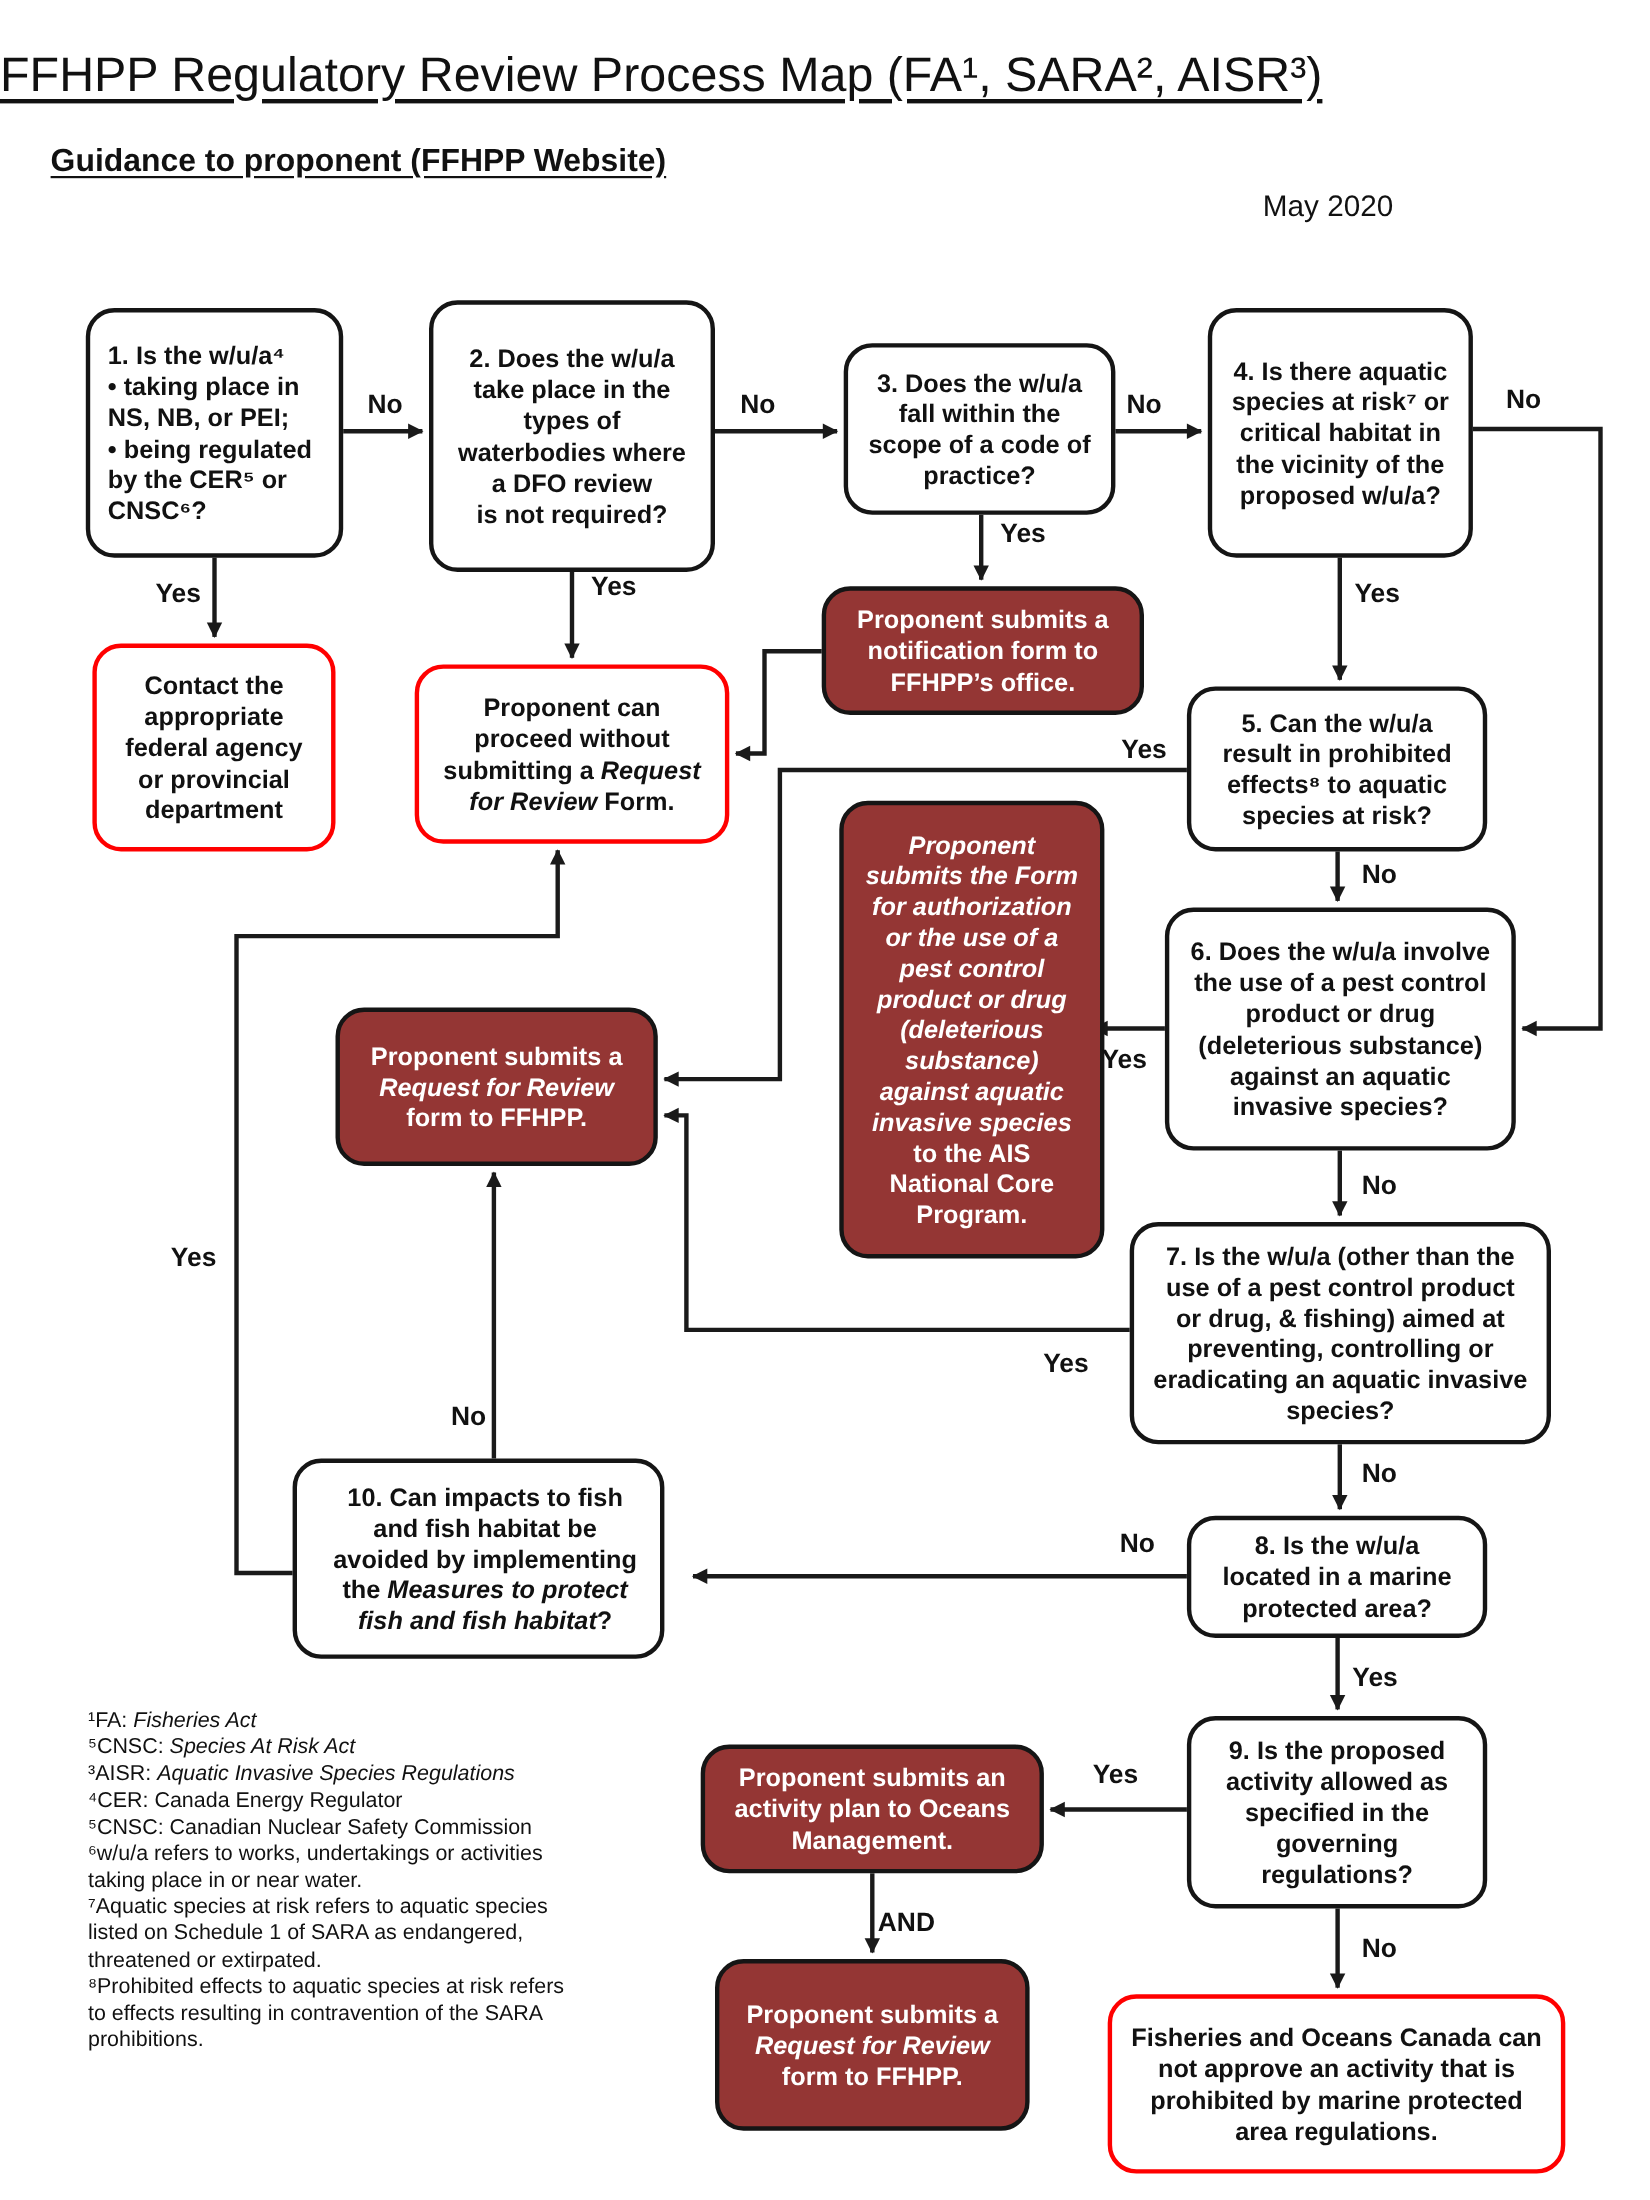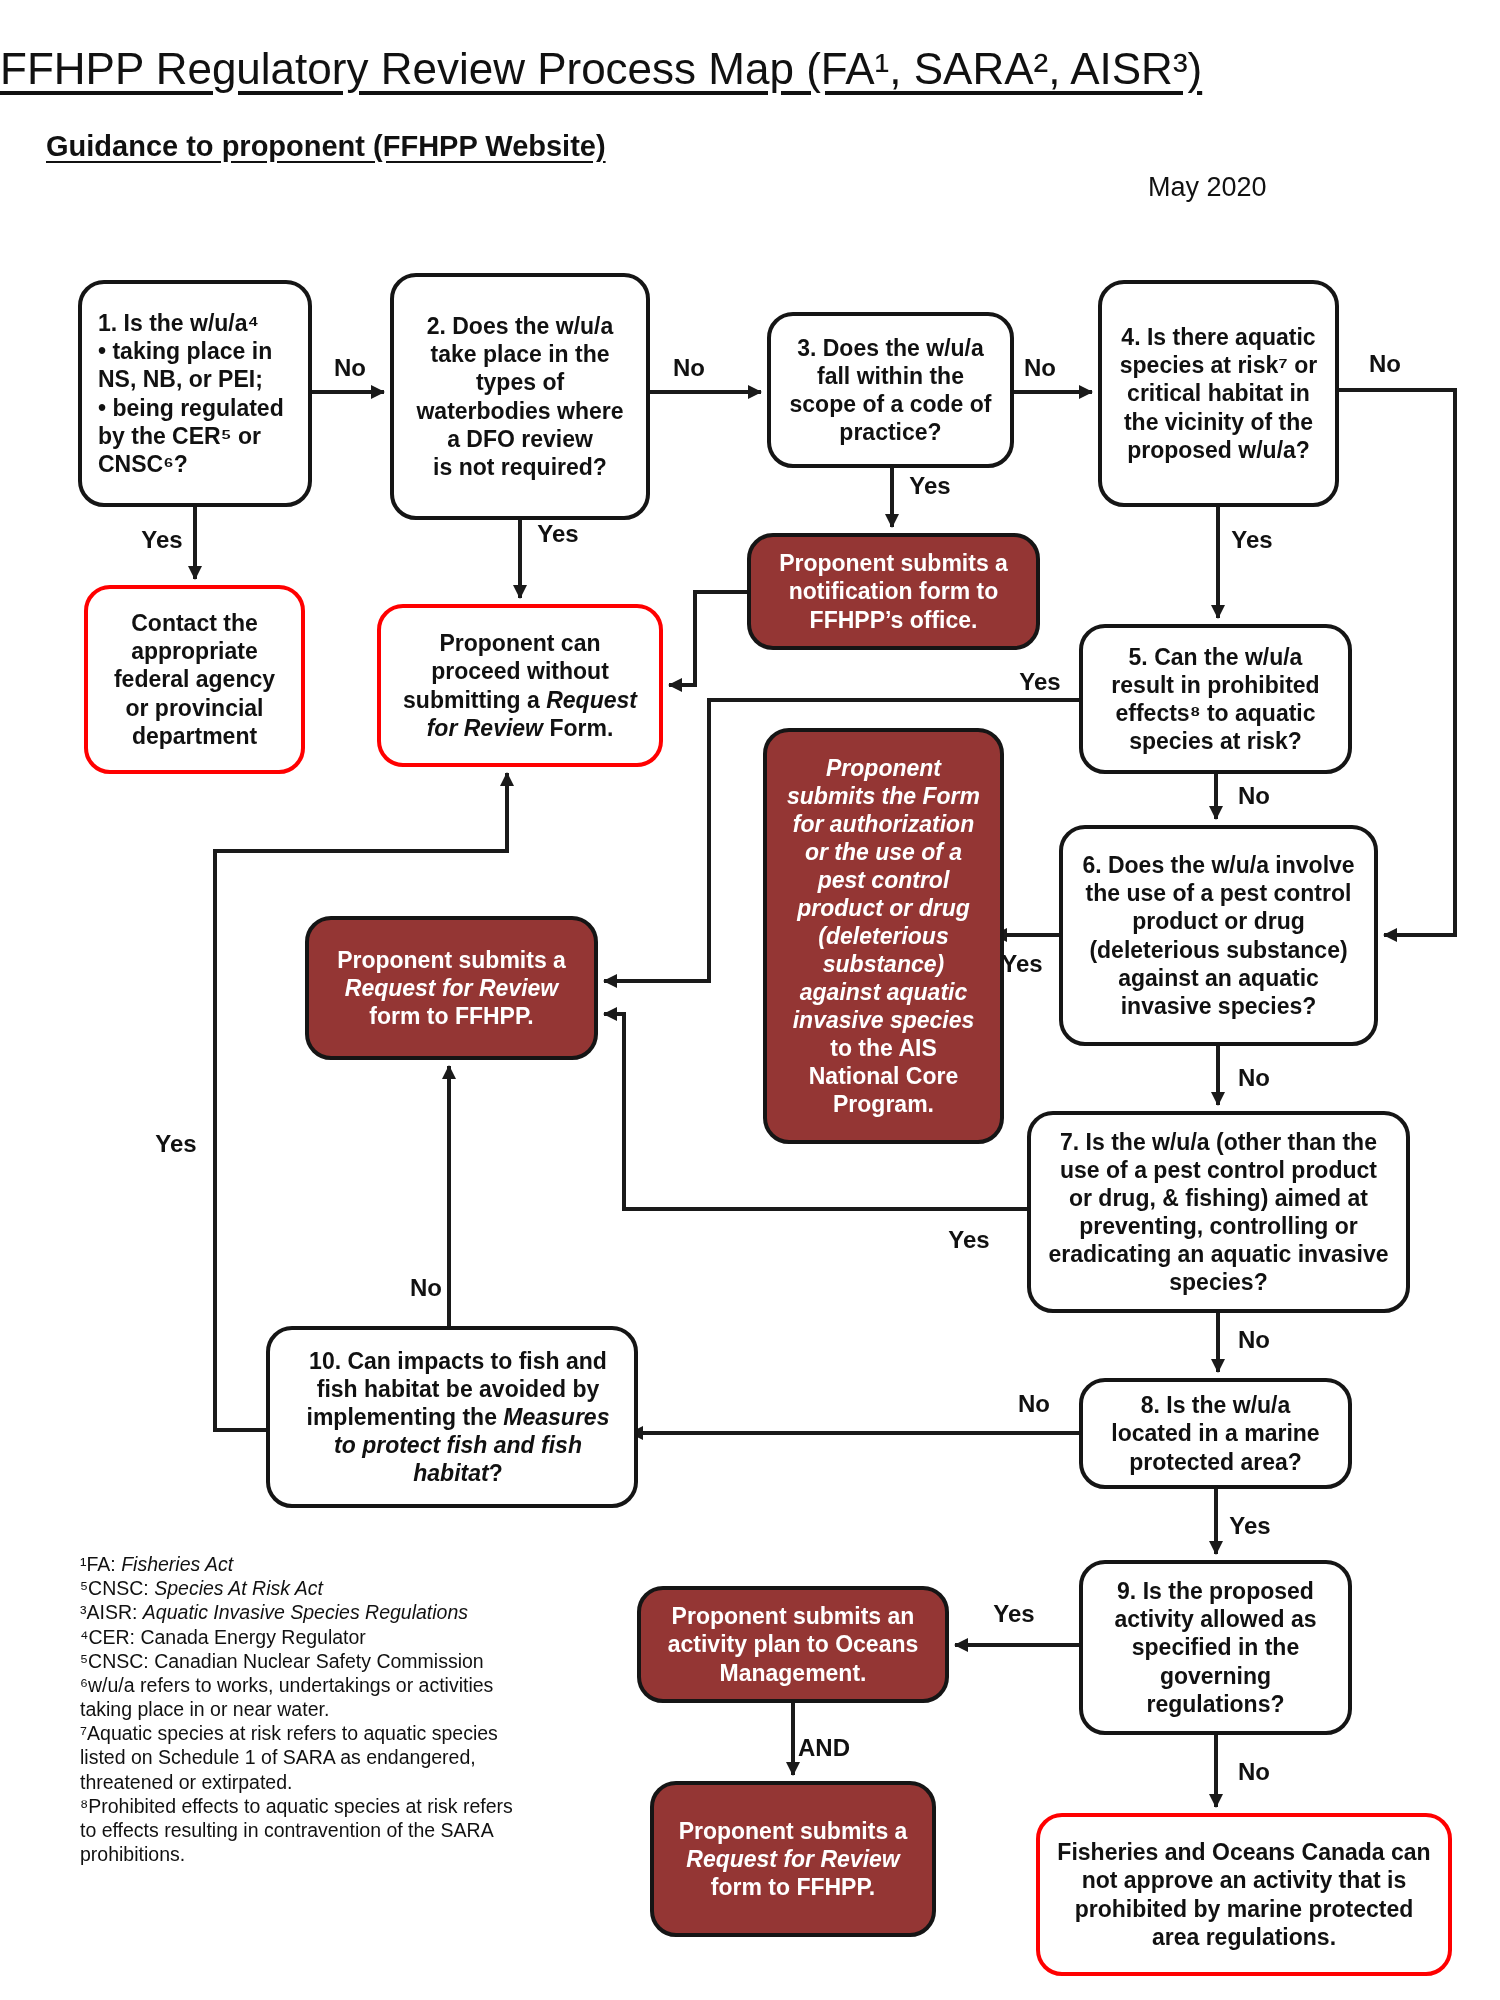--- a/index.html
+++ b/index.html
@@ -97,31 +97,31 @@
   </div>
   <div class="node" style="left:1027px; top:1111px; width:383px; height:202px;">
     <div class="node-text"><span>7. Is the w/u/a (other than the use of a pest control product or drug, &amp; fishing) aimed at preventing, controlling or eradicating an aquatic invasive species?</span></div>
   </div>
   <div class="node" style="left:1079px; top:1378px; width:273px; height:111px;">
     <div class="node-text"><span>8. Is the w/u/a located in a marine protected area?</span></div>
   </div>
   <div class="node" style="left:1079px; top:1560px; width:273px; height:175px;">
     <div class="node-text"><span>9. Is the proposed activity allowed as specified in the governing regulations?</span></div>
   </div>
-  <div class="node" style="left:266px; top:1326px; width:372px; height:182px;padding-left:28px;">
+  <div class="node" style="left:266px; top:1326px; width:338px; height:182px;padding-left:28px;">
     <div class="node-text"><span>10. Can impacts to fish and fish habitat be avoided by implementing the </span><span class="it">Measures to protect fish and fish habitat</span><span>?</span></div>
   </div>
 
   <div class="node terminal" style="left:84px; top:585px; width:221px; height:189px;">
     <div class="node-text"><span>Contact the appropriate federal agency or provincial department</span></div>
   </div>
   <div class="node terminal" style="left:377px; top:604px; width:286px; height:163px;">
     <div class="node-text"><span>Proponent can proceed without submitting a </span><span class="it">Request for Review</span><span> Form.</span></div>
   </div>
-  <div class="node terminal" style="left:1007px; top:1813px; width:416px; height:163px;margin-left:29px;">
+  <div class="node terminal" style="left:1007px; top:1813px; width:416px; height:163px;">
     <div class="node-text"><span>Fisheries and Oceans Canada can not approve an activity that is prohibited by marine protected area regulations.</span></div>
   </div>
 
   <div class="node action" style="left:747px; top:533px; width:293px; height:117px;">
     <div class="node-text"><span>Proponent submits a notification form to FFHPP’s office.</span></div>
   </div>
   <div class="node action" style="left:747px; top:728px; width:241px; height:416px;margin-left:16px;">
     <div class="node-text"><span class="it">Proponent submits the Form for authorization or the use of a pest control product or drug (deleterious substance) against aquatic invasive species</span><span> to the AIS National Core Program.</span></div>
   </div>
   <div class="node action" style="left:305px; top:916px; width:293px; height:144px;">

